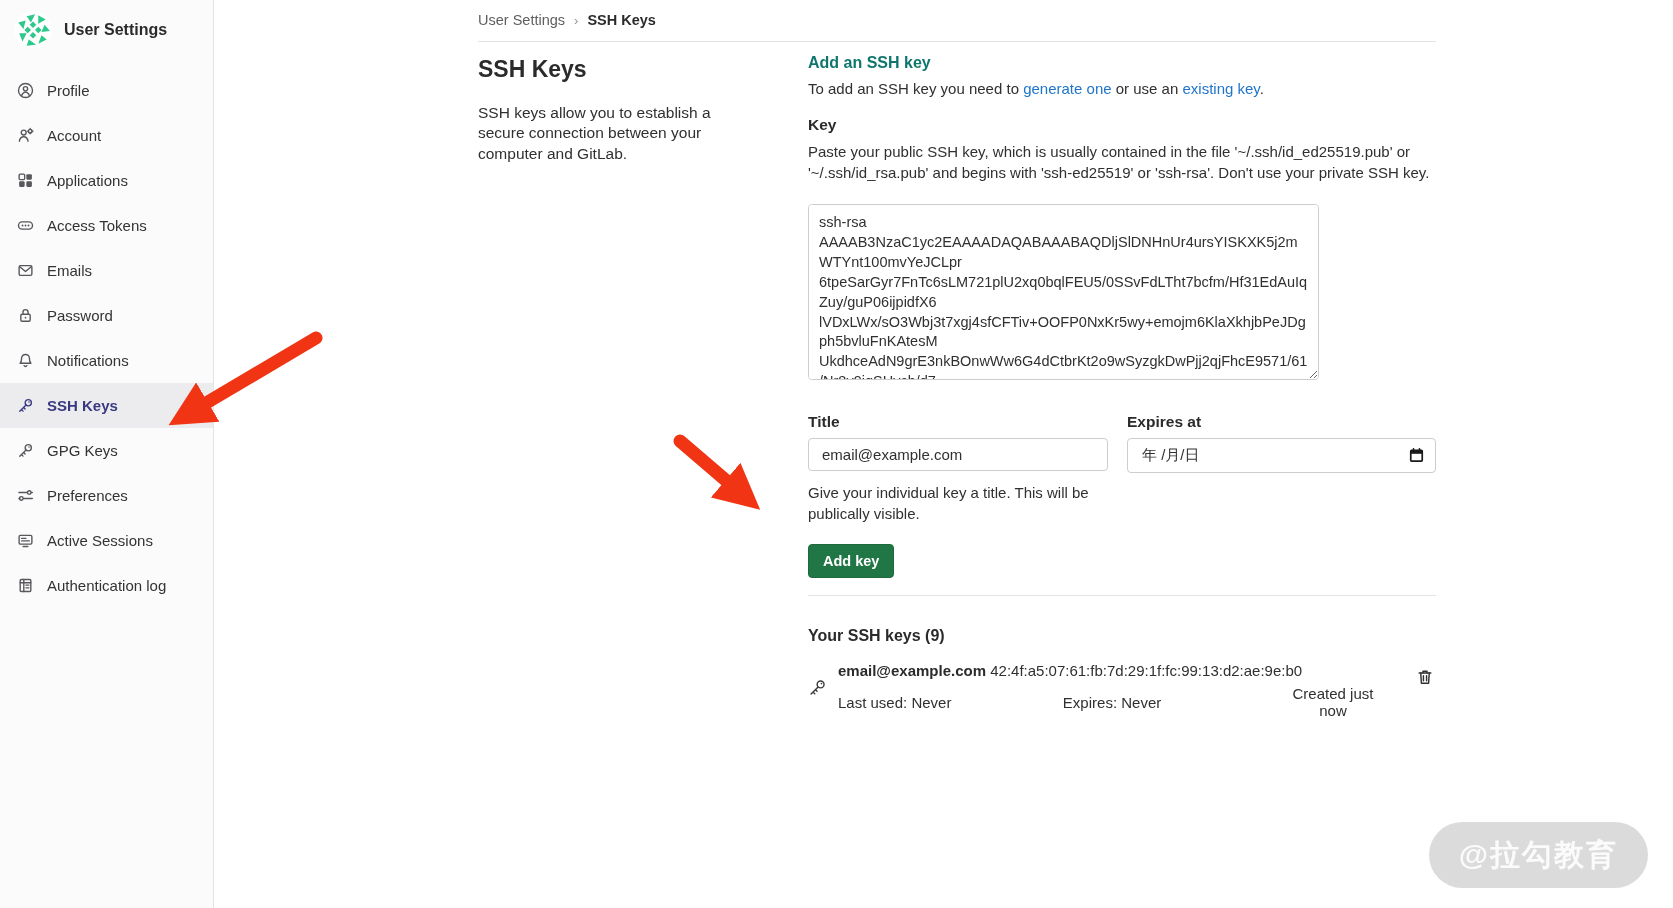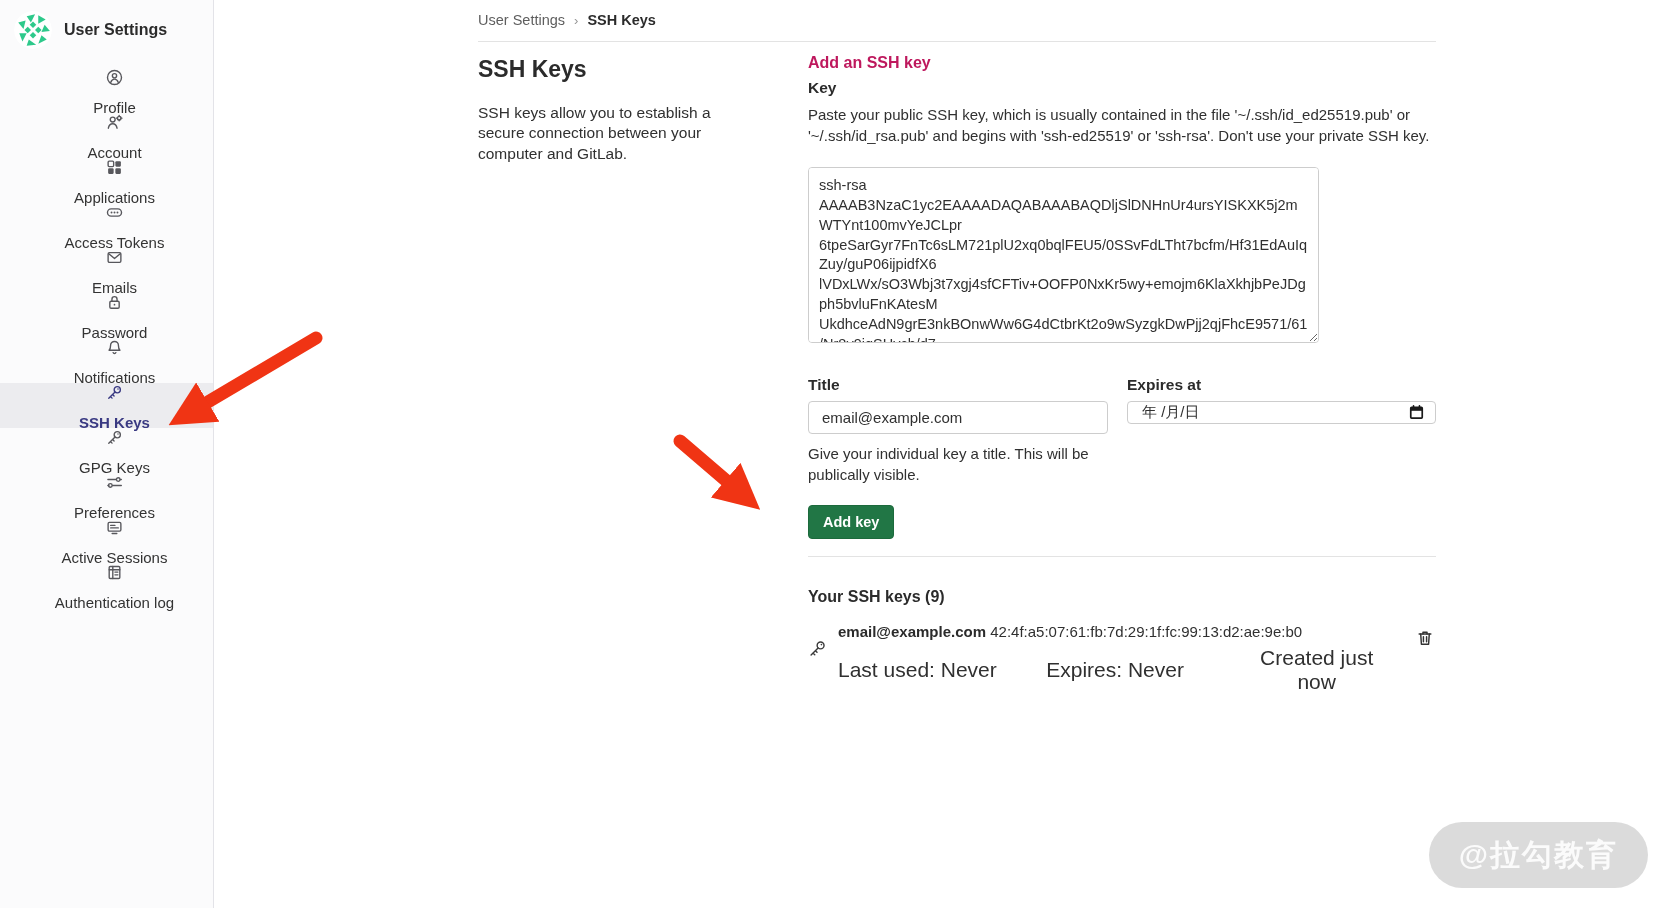--- a/index.html
+++ b/index.html
@@ -6,74 +6,74 @@
   html,body { width:1673px; height:908px; }
   body { font-family:"Liberation Sans", sans-serif; color:#303030; background:#fff; }
   .page { position:relative; width:1673px; height:908px; overflow:hidden; background:#fff; }
 
   
   .sidebar { position:absolute; left:0; top:0; width:214px; height:100%; background:#fbfbfc; border-right:1px solid #e3e3e8; }
   .sidebar-header { display:flex; align-items:center; gap:12px; padding:11px 0 11px 14px; }
   .sidebar-header .avatar { width:38px; height:38px; border-radius:50%; overflow:hidden; flex:0 0 auto; }
   .sidebar-header .app-title { font-size:16px; font-weight:bold; color:#2b2b2b; }
   .nav { margin-top:8px; }
-  .nav-item { display:flex; align-items:center; gap:13px; height:45px; padding-left:16px; font-size:15px; color:#333; cursor:pointer;flex-direction:column; }
+  .nav-item { display:flex; align-items:center; gap:13px; height:45px; padding-left:16px; font-size:15px; color:#333; cursor:pointer; }
   .nav-icon { width:18px; height:18px; color:#57575c; display:flex; align-items:center; justify-content:center; flex:0 0 auto; }
   .nav-icon svg { width:17px; height:17px; }
   .nav-item.active { background:#ececef; color:#393982; font-weight:bold; }
   .nav-item.active .nav-icon { color:#393982; }
 
   
   .main { position:absolute; left:214px; top:0; width:1459px; height:100%; }
   .content { margin-left:264px; width:958px; }
   .breadcrumb { display:flex; align-items:center; gap:9px; padding-top:12px; font-size:14.5px; }
   .crumb-parent { color:#5e5e5e; }
   .crumb-sep { color:#949494; font-size:13px; }
   .crumb-current { color:#2b2b2b; font-weight:bold; }
   .top-divider { border:0; border-top:1px solid #e3e3e3; margin-top:13px; }
 
   .columns { display:flex; gap:40px; padding-top:12px; }
   .left-col { width:290px; flex:0 0 auto; }
   .left-col h1 { font-size:23px; font-weight:bold; color:#2b2b2b; margin:2px 0 20px; }
   .left-col p { font-size:15.5px; line-height:1.32; width:262px; }
 
   .right-col { flex:1; min-width:0; }
-  .section-title { font-size:16px; font-weight:bold; color:#be185d; margin-bottom:7px; }
+  .section-title { font-size:16px; font-weight:bold; color:#0f766e; margin-bottom:7px; }
   .intro { font-size:15px; line-height:1.35; margin-bottom:17px; }
   .intro a { color:#1f75cb; text-decoration:none; }
   .field-label { font-size:15.5px; font-weight:bold; color:#2b2b2b; margin-bottom:7px; }
   .key-help { font-size:15px; line-height:1.4; margin-bottom:21px; }
 
   .key-textarea { width:511px; height:176px; border:1px solid #cdcdcd; border-radius:4px; padding:8px 10px;
     font-family:"Liberation Sans", sans-serif; font-size:14.5px; line-height:1.37; color:#303030;
     resize:both; background:#fff; outline:none; white-space:pre-wrap; overflow:auto; }
 
   .ti-row { display:flex; justify-content:space-between; margin-top:29px; }
   .ti-col-left { width:300px; }
   .ti-col-right { width:309px; }
   .text-input { width:100%; height:33px; border:1px solid #cdcdcd; border-radius:4px; padding:0 13px;
     font-family:"Liberation Sans", sans-serif; font-size:15px; color:#303030; outline:none; background:#fff; }
-  .date-input { width:100%; height:23px; border:1px solid #cdcdcd; border-radius:4px; padding:0 10px 0 14px;
+  .date-input { width:100%; height:35px; border:1px solid #cdcdcd; border-radius:4px; padding:0 10px 0 14px;
     display:flex; align-items:center; justify-content:space-between; font-size:15px; color:#303030; background:#fff; cursor:default; }
   .title-help { width:310px; font-size:15px; line-height:1.4; margin-top:9px; }
 
   .add-key-btn { margin-top:20px; display:inline-block; background:#217645; color:#fff; border:1px solid #1c6a3c;
     border-radius:4px; font-family:"Liberation Sans", sans-serif; font-size:14.5px; font-weight:bold; padding:8px 14px; cursor:pointer; }
 
   .mid-divider { border:0; border-top:1px solid #e3e3e3; margin-top:17px; }
   .keys-heading { font-size:16px; font-weight:bold; color:#2b2b2b; margin-top:31px; }
 
   .key-item { display:flex; align-items:flex-start; gap:11px; margin-top:17px; }
   .key-glyph { color:#3a3a3a; margin-top:16px; flex:0 0 auto; }
   .key-glyph svg { width:19px; height:19px; }
   .key-item-body { flex:1; min-width:0; }
   .key-title-row { font-size:15px; }
   .key-title { font-weight:bold; color:#2b2b2b; }
   .key-fpr { color:#303030; }
-  .key-meta-row { display:flex; align-items:center; margin-top:6px; font-size:21px; }
+  .key-meta-row { display:flex; align-items:center; margin-top:6px; font-size:15px; }
   .meta-last { width:230px; }
   .meta-expires { width:220px; }
   .meta-created { margin-left:auto;text-align:center; }
   .trash-btn { margin-left:15px; margin-top:4px; background:none; border:none; cursor:pointer; color:#333; padding:2px; }
   .trash-btn svg { width:18px; height:18px; }
 
   
   .watermark { position:absolute; right:25px; bottom:20px; height:66px; padding:0 30px; border-radius:34px;
     background:rgba(205,205,205,0.72); display:flex; align-items:center; justify-content:flex-start; }
   .watermark span { font-size:30px; font-weight:bold; color:rgba(255,255,255,0.88); letter-spacing:2px; }
@@ -249,20 +249,21 @@
       <hr class="top-divider">
 
       <div class="columns">
         <div class="left-col">
           <h1>SSH Keys</h1>
           <p>SSH keys allow you to establish a secure connection between your computer and GitLab.</p>
         </div>
 
         <div class="right-col">
           <div class="section-title">Add an SSH key</div>
+          <p class="intro"><span>To add an SSH key you need to </span><a href="#">generate one</a><span> or use an </span><a href="#">existing key</a><span>.</span></p>
 
           <div class="field-label">Key</div>
           <p class="key-help">Paste your public SSH key, which is usually contained in the file '~/.ssh/id_ed25519.pub' or '~/.ssh/id_rsa.pub' and begins with 'ssh-ed25519' or 'ssh-rsa'. Don't use your private SSH key.</p>
 
           <textarea class="key-textarea" spellcheck="false" style="">ssh-rsa
 AAAAB3NzaC1yc2EAAAADAQABAAABAQDljSlDNHnUr4ursYISKXK5j2mWTYnt100mvYeJCLpr
 6tpeSarGyr7FnTc6sLM721plU2xq0bqlFEU5/0SSvFdLTht7bcfm/Hf31EdAuIqZuy/guP06ijpidfX6
 lVDxLWx/sO3Wbj3t7xgj4sfCFTiv+OOFP0NxKr5wy+emojm6KlaXkhjbPeJDgph5bvluFnKAtesM
 UkdhceAdN9grE3nkBOnwWw6G4dCtbrKt2o9wSyzgkDwPjj2qjFhcE9571/61/Nr8v9iqSHvcb/d7
 WZ0Qq7a2LYds6hQkpBg2RCDDJA16fFVs8Q5eNCpDQwGG3IbhHMUwvpKDf0OYrS9iftc5

